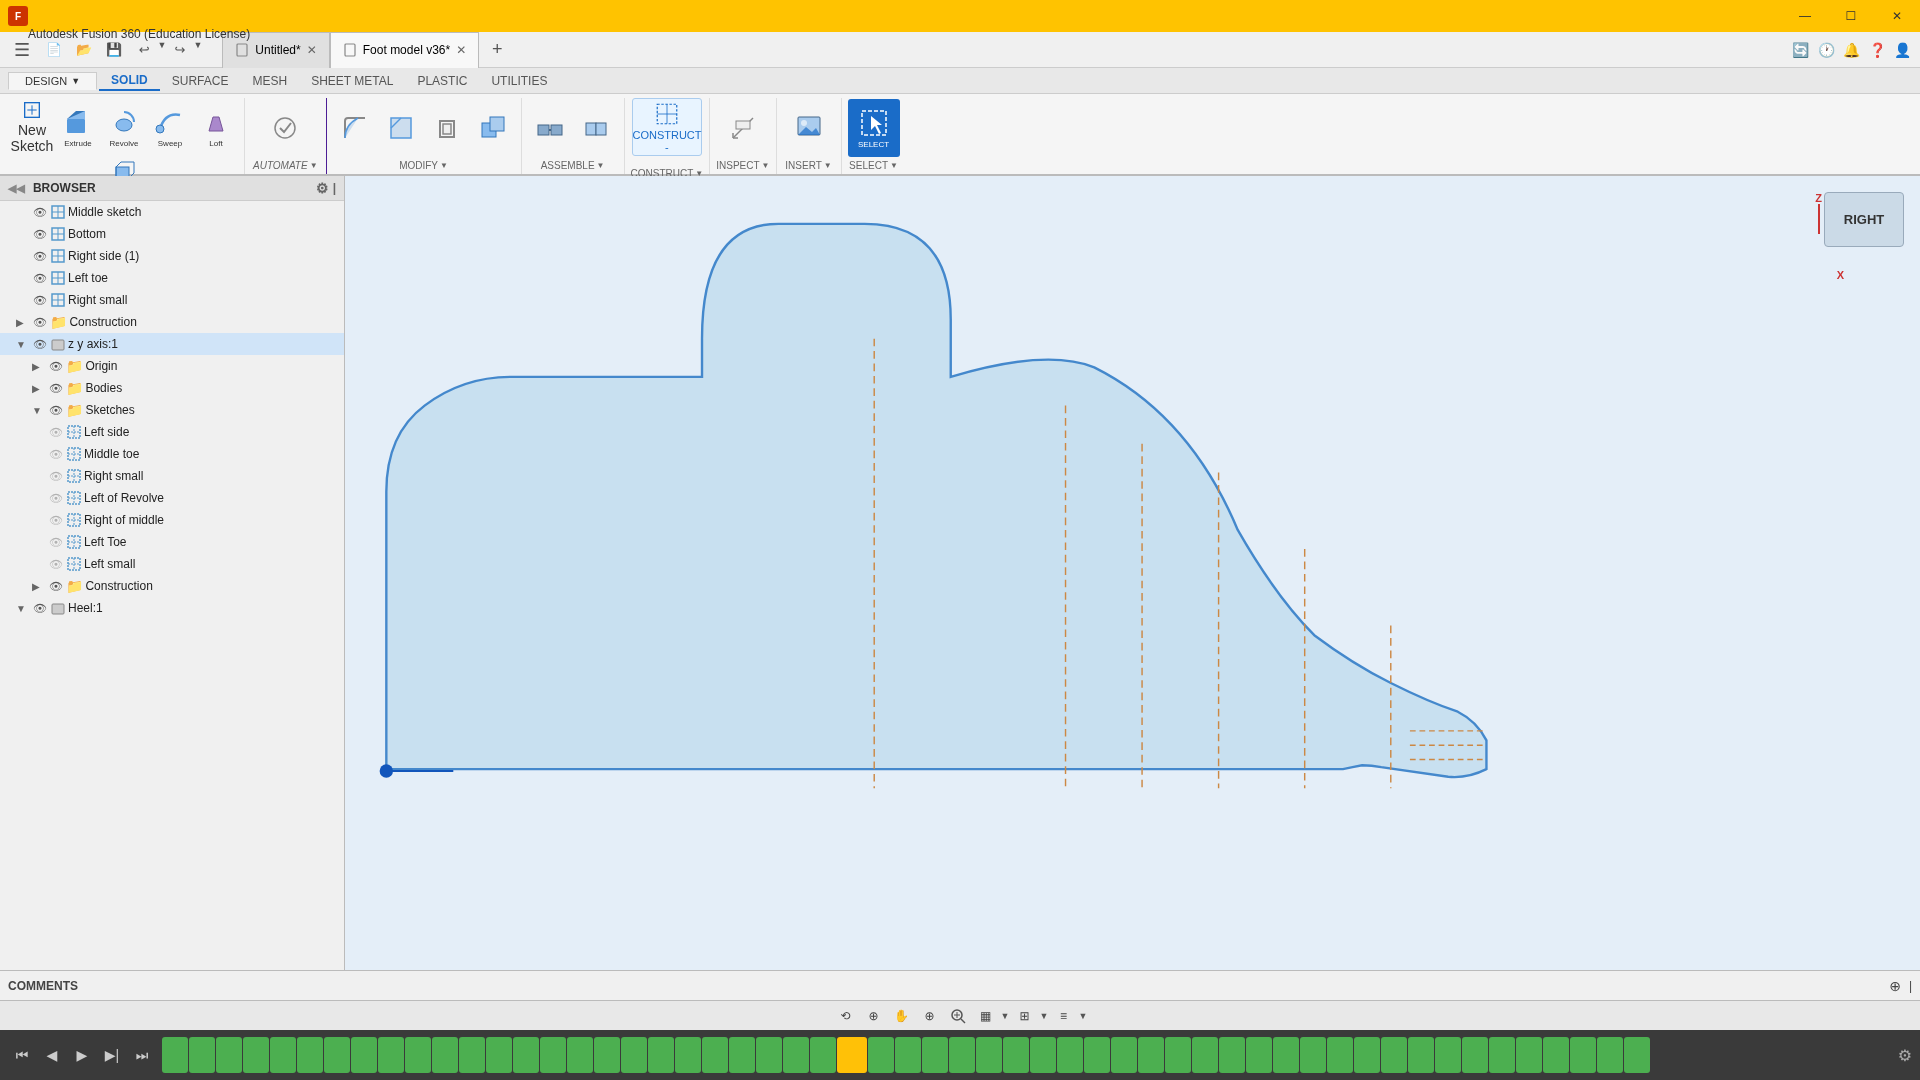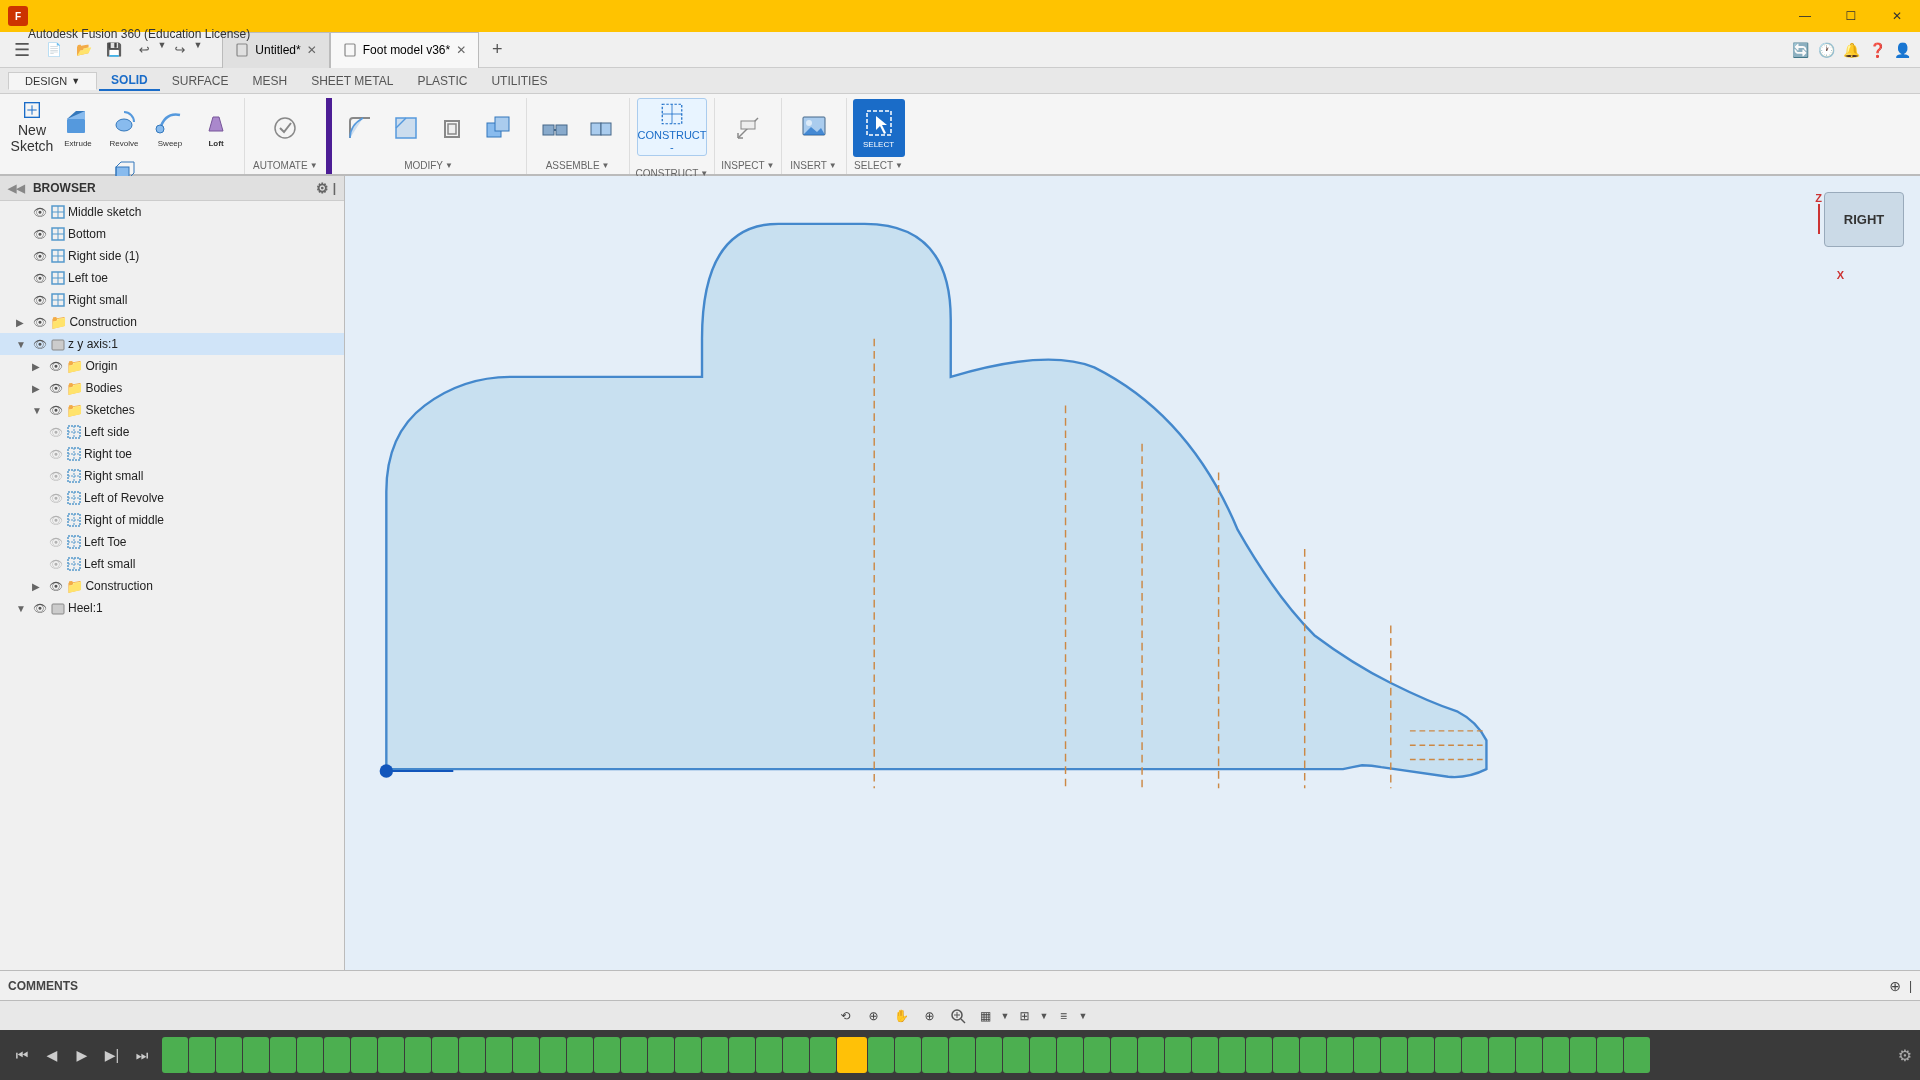--- a/index.html
+++ b/index.html
@@ -168,21 +168,21 @@
       </div>
 
       <div style="display:flex;flex-direction:column;align-items:center;width:44px;height:58px;cursor:pointer;border-radius:3px;padding:2px;justify-content:center;gap:2px;">
         <svg width="30" height="30" viewBox="0 0 30 30">
           <path d="M5 22 Q10 5 25 8" fill="none" stroke="#5599dd" stroke-width="2.5"></path>
           <circle cx="5" cy="22" r="4" fill="#88bbee" stroke="#3377bb" stroke-width="1"></circle>
         </svg>
         <span style="font-size:8px;color:#333;text-align:center;">Sweep</span>
       </div>
 
-      <div style="display:flex;flex-direction:column;align-items:center;width:44px;height:58px;cursor:pointer;border-radius:3px;padding:2px;justify-content:center;gap:2px;font-weight:bold;">
+      <div style="display:flex;flex-direction:column;align-items:center;width:44px;height:58px;cursor:pointer;border-radius:3px;padding:2px;justify-content:center;gap:2px;">
         <svg width="30" height="30" viewBox="0 0 30 30">
           <polygon points="8,24 22,24 18,10 12,10" fill="#aa88cc" stroke="#775599" stroke-width="1"></polygon>
         </svg>
         <span style="font-size:8px;color:#333;text-align:center;">Loft</span>
       </div>
     </div>
     <div style="display:flex;gap:2px;align-items:center;flex:1;">
 
       <div style="display:flex;flex-direction:column;align-items:center;width:44px;height:36px;cursor:pointer;border-radius:3px;padding:1px;justify-content:center;gap:1px;">
         <svg width="22" height="22" viewBox="0 0 22 22">
@@ -190,21 +190,21 @@
             <polygon points="3,8 8,3 21,3 21,14 16,19 3,19" fill="none" stroke="#3377bb" stroke-width="1"></polygon>
           </svg>
         <span style="font-size:7px;color:#333;">Box</span>
       </div>
     </div>
     <div style="font-size:10px;color:#666;padding:2px 0 3px;display:flex;align-items:center;gap:2px;">
       CREATE <span style="font-size:8px;">▼</span>
     </div>
   </div>
 
-  <div style="display:flex;flex-direction:column;align-items:center;border-right:6px solid #4c1d95;padding:0 8px;">
+  <div style="display:flex;flex-direction:column;align-items:center;border-right:1px solid #4c1d95;padding:0 8px;font-style:italic;">
     <div style="flex:1;display:flex;align-items:center;justify-content:center;">
       <div style="display:flex;flex-direction:column;align-items:center;width:52px;height:58px;cursor:pointer;border-radius:3px;padding:2px;justify-content:center;gap:2px;">
         <svg width="30" height="30" viewBox="0 0 30 30">
           <circle cx="15" cy="15" r="10" fill="none" stroke="#888" stroke-width="1.5"></circle>
           <path d="M10 15 L14 19 L21 10" fill="none" stroke="#888" stroke-width="2"></path>
         </svg>
       </div>
     </div>
     <div style="font-size:10px;color:#666;padding:2px 0 3px;display:flex;align-items:center;gap:2px;">
       AUTOMATE <span style="font-size:8px;">▼</span>
@@ -435,21 +435,21 @@
         <span class="label">Left side</span>
       </div>
 
       <div class="tree-item" style="padding-left:48px;">
         <span class="eye-icon eye-off">👁</span>
         <svg width="16" height="16" viewBox="0 0 16 16">
             <rect x="2" y="2" width="12" height="12" fill="none" stroke="#5599cc" stroke-width="1.5" stroke-dasharray="2,1"></rect>
             <line x1="8" y1="2" x2="8" y2="14" stroke="#5599cc" stroke-width="1" stroke-dasharray="2,1"></line>
             <line x1="2" y1="8" x2="14" y2="8" stroke="#5599cc" stroke-width="1" stroke-dasharray="2,1"></line>
           </svg>
-        <span class="label">Right toe</span>
+        <span class="label">Middle toe</span>
       </div>
 
       <div class="tree-item" style="padding-left:48px;">
         <span class="eye-icon eye-off">👁</span>
         <svg width="16" height="16" viewBox="0 0 16 16">
             <rect x="2" y="2" width="12" height="12" fill="none" stroke="#5599cc" stroke-width="1.5" stroke-dasharray="2,1"></rect>
             <line x1="8" y1="2" x2="8" y2="14" stroke="#5599cc" stroke-width="1" stroke-dasharray="2,1"></line>
             <line x1="2" y1="8" x2="14" y2="8" stroke="#5599cc" stroke-width="1" stroke-dasharray="2,1"></line>
           </svg>
         <span class="label">Right small</span>

